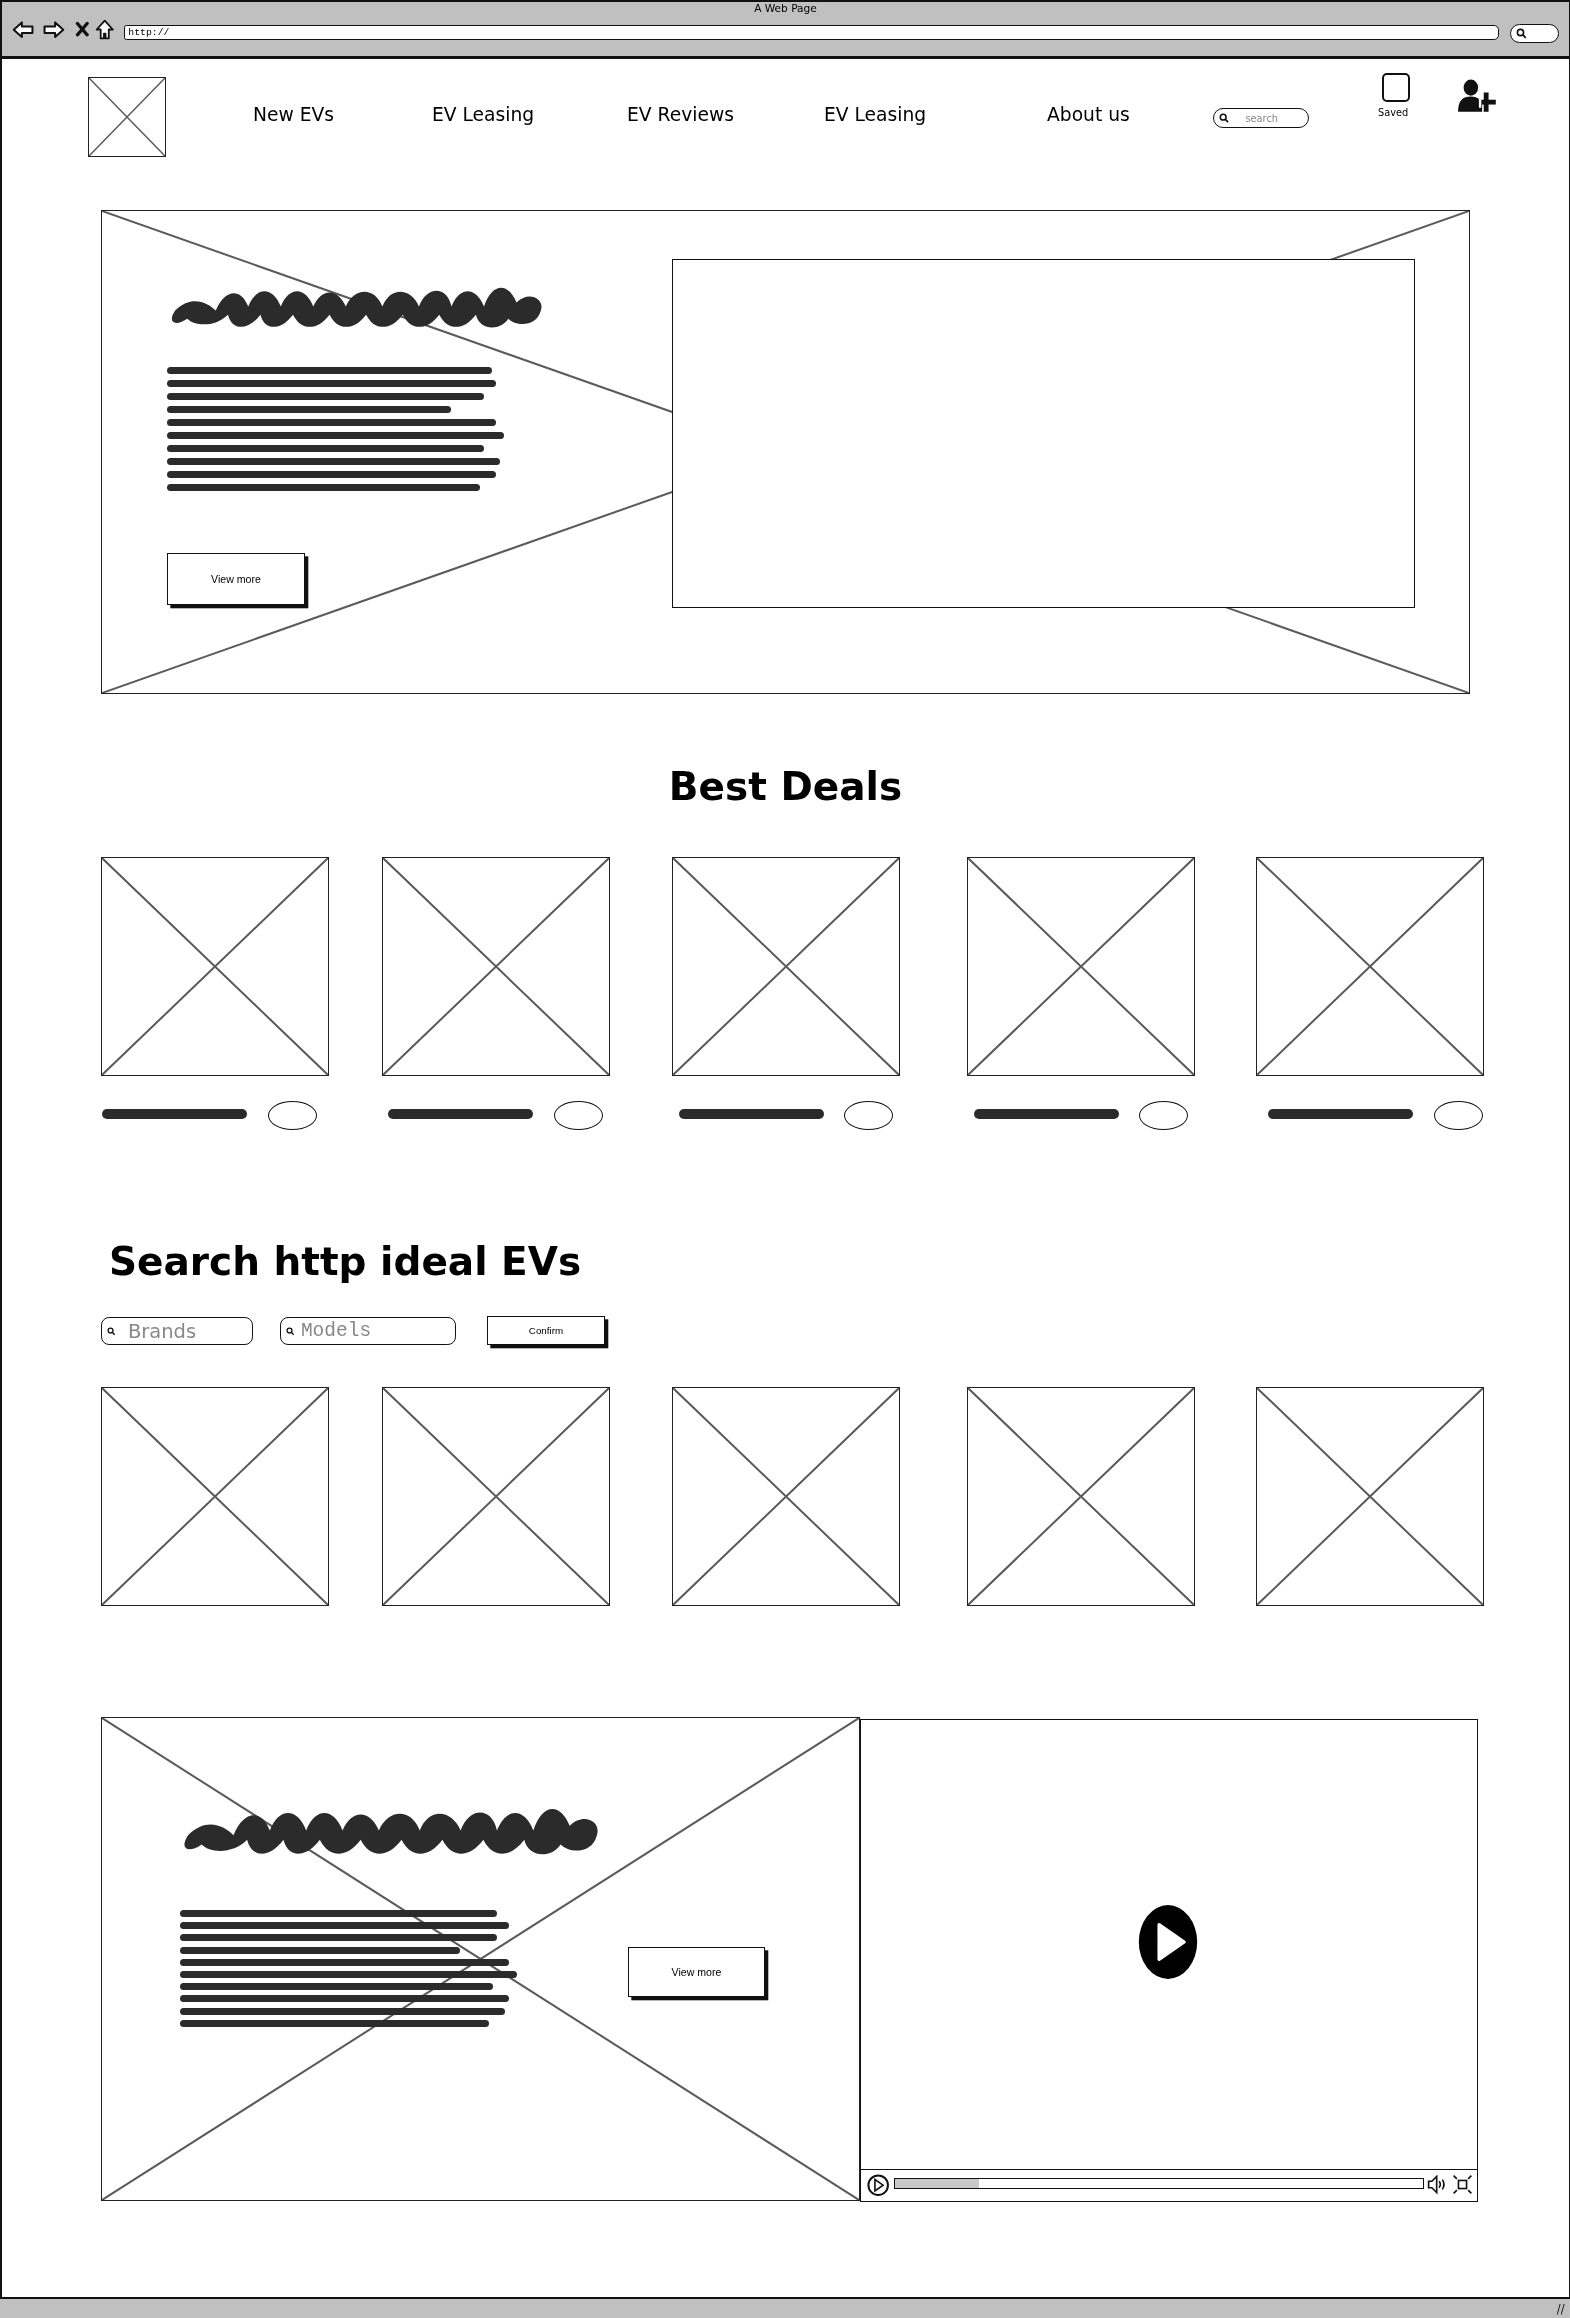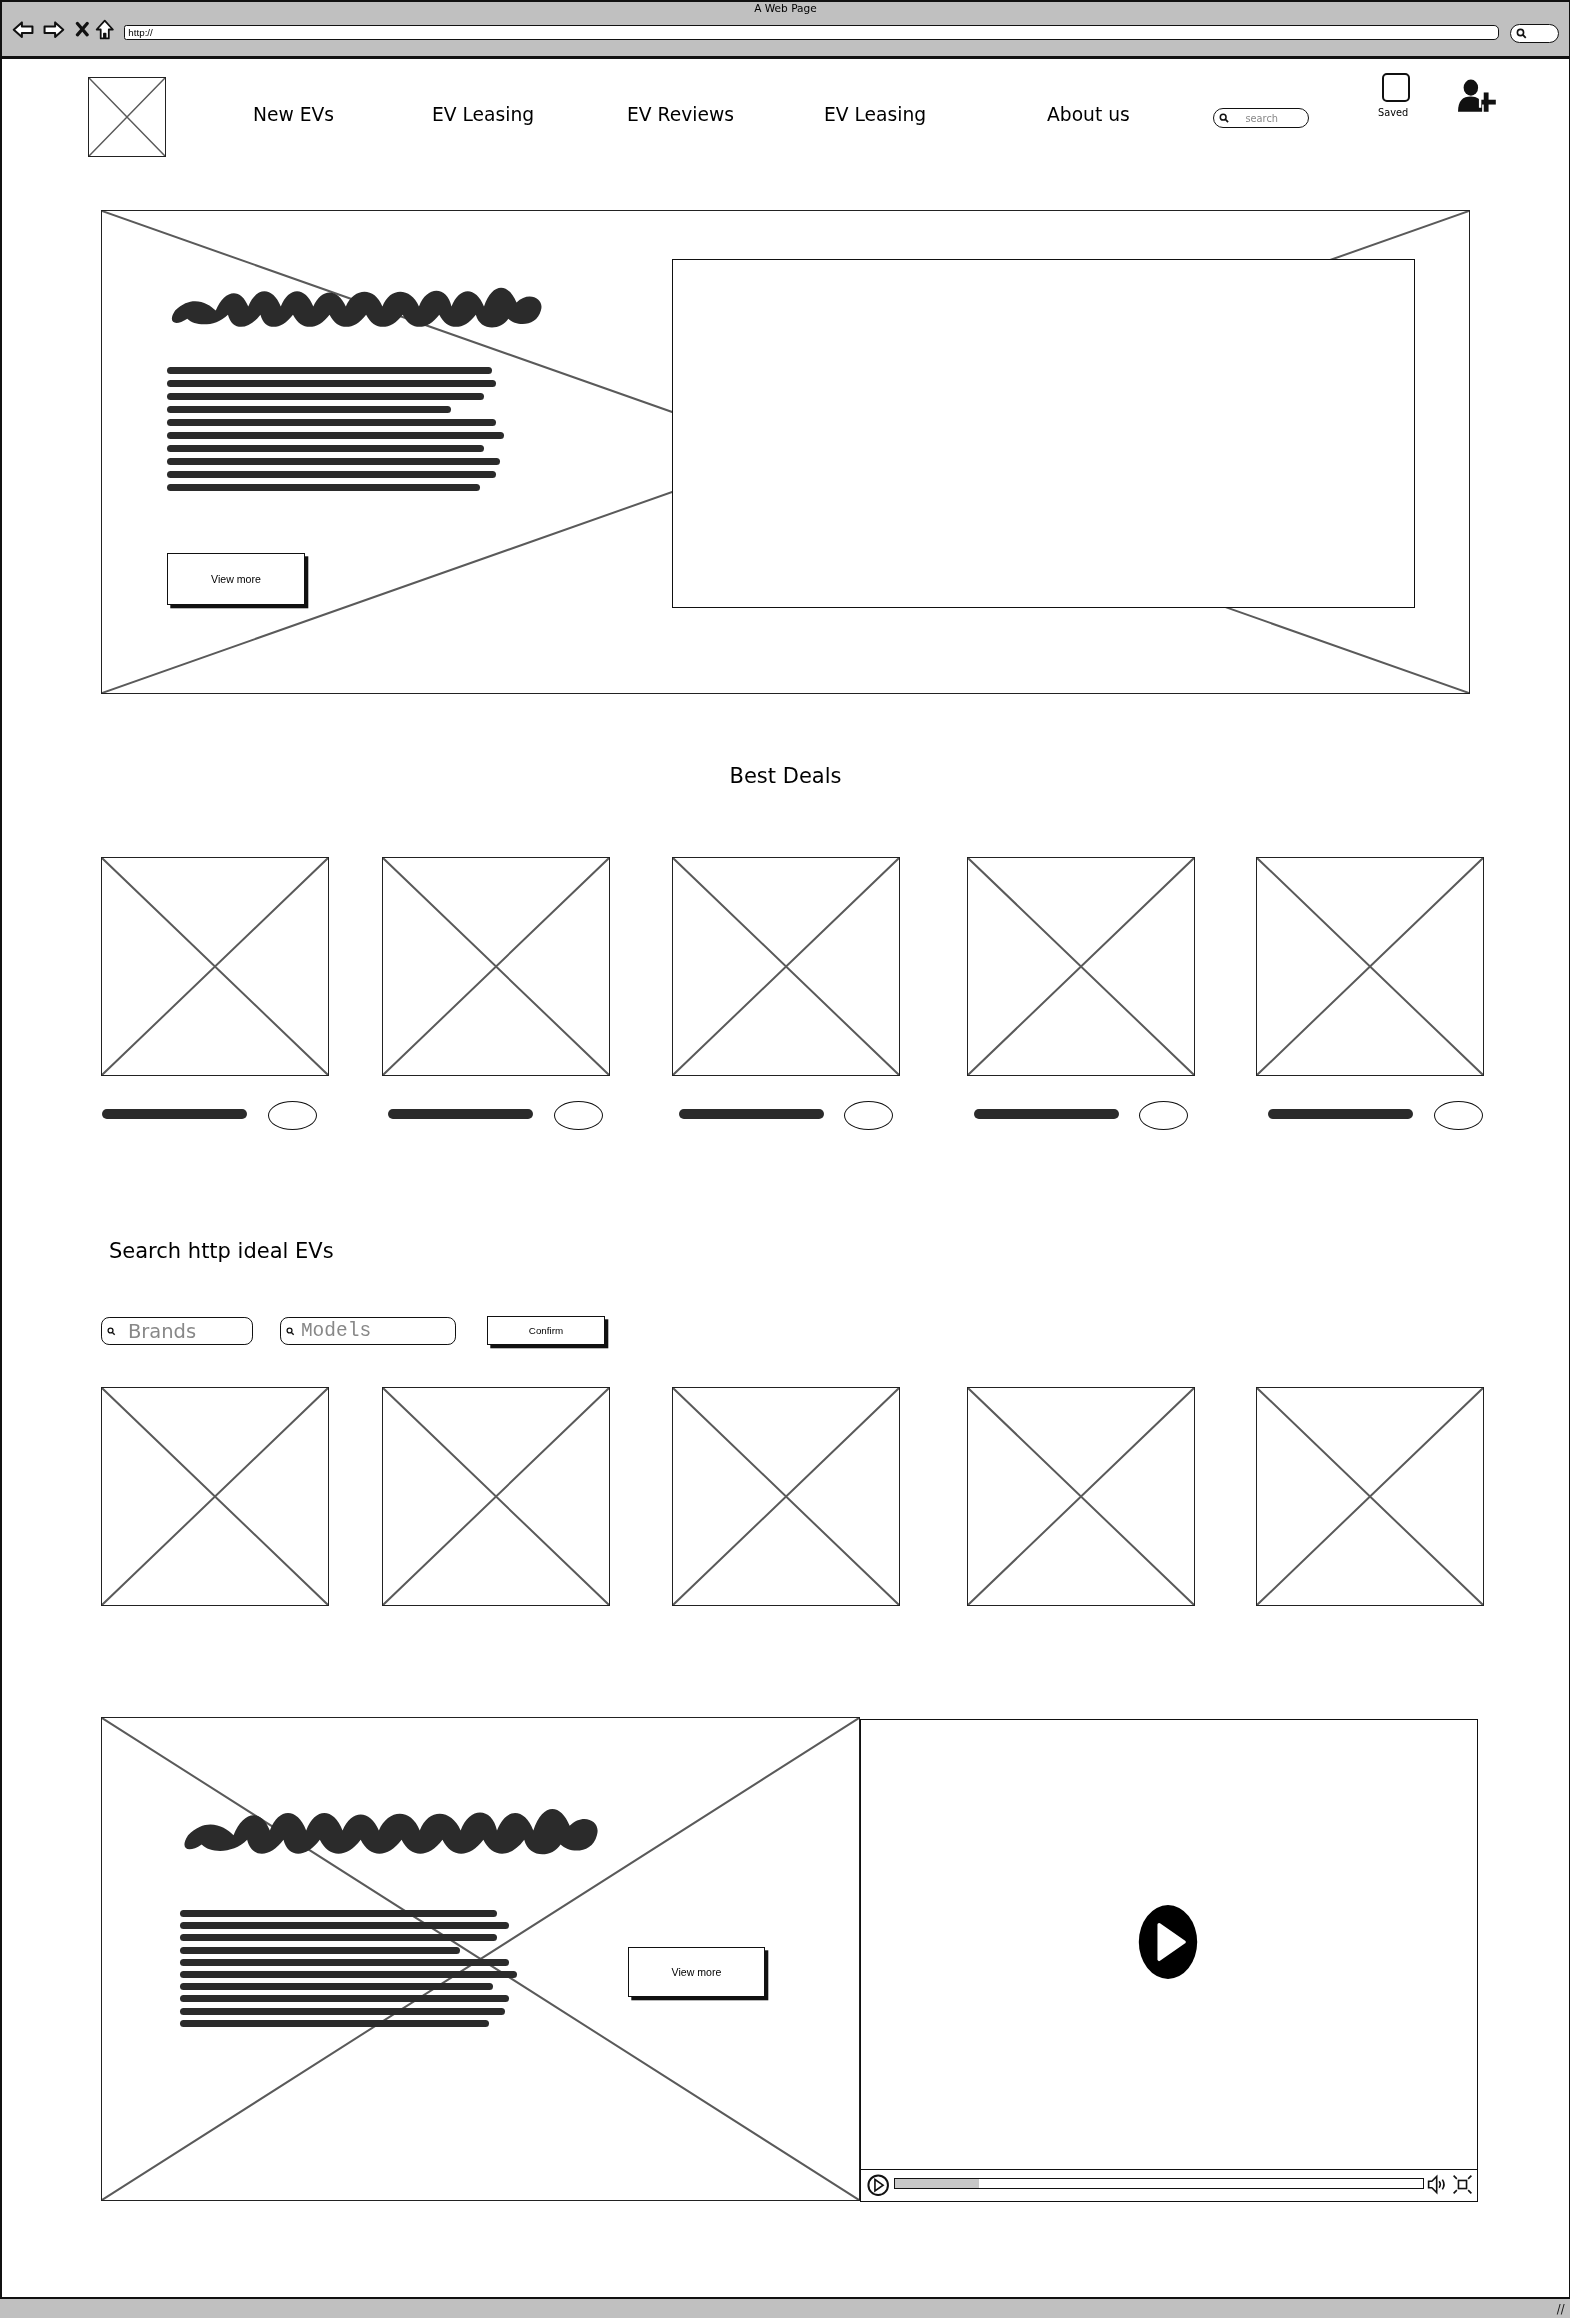--- a/index.html
+++ b/index.html
@@ -1,33 +1,33 @@
 <!DOCTYPE html>
 <html style="font-size:13px"><head>
 <meta charset="utf-8">
 <style>
   html, body { margin:0; padding:0; }
   body { width:1571px; height:2319px; position:relative; background:#fff; font-family:"DejaVu Sans", sans-serif; color:#000; overflow:hidden; }
   .abs { position:absolute; box-sizing:border-box; }
   .frame { left:0; top:0; width:1571px; height:2319px; border:2.4px solid #111; }
   .titlebar { left:0; top:0; width:1571px; height:59px; background:#c0c0c0; border:2.4px solid #111; border-bottom:3.3px solid #111; }
   .title-text { left:0; top:2.4px; width:1571px; text-align:center; font-size:10.6px; }
-  .urlbar { left:124px; top:25px; width:1375px; height:15px; background:#fff; border:1.6px solid #111; border-radius:2.4px 4.9px 4.9px 2.4px; font-size:9.8px; font-family:Liberation Sans, sans-serif; padding-left:3.3px; line-height:13px; }
+  .urlbar { left:124px; top:25px; width:1375px; height:15px; background:#fff; border:1.6px solid #111; border-radius:2.4px 4.9px 4.9px 2.4px; font-size:9.8px; font-family:Liberation Mono, monospace; padding-left:3.3px; line-height:13px; }
   .urlsearch { left:1510px; top:23.6px; width:49px; height:19.5px; background:#fff; border:1.6px solid #111; border-radius:9.8px; }
   .navicon { top:18px; height:23px; display:flex; align-items:center; justify-content:center; }
   .statusbar { left:0; top:2297px; width:1571px; height:22px; background:#c0c0c0; border-top:2.4px solid #111; border-bottom:1.6px solid #111; }
   .resize { right:6.5px; top:3.3px; font-size:11.4px; color:#111; }
   .ph { border:1.6px solid #222; background:#fff; overflow:hidden; }
   .ph svg.x { position:absolute; left:0; top:0; width:100%; height:100%; }
   .nav-link { top:104px; font-size:18.7px; white-space:nowrap; font-family:"DejaVu Sans", sans-serif; }
   .search-pill { left:1213px; top:108px; width:96px; height:20.3px; border:1.6px solid #111; border-radius:10.6px; background:#fff; display:flex; align-items:center; padding-left:4.9px; font-size:9.8px; color:#888; }
   .saved-box { left:1382px; top:73px; width:28px; height:29px; border:2.4px solid #111; border-radius:4.9px; }
   .saved-label { left:1378px; top:107px; width:37px; text-align:left; font-size:9.8px; }
   .btn { background:#fff; border:1.6px solid #111; box-shadow:3.3px 3.3px 0 #111; display:flex; align-items:center; justify-content:center; font-family:"Liberation Sans", sans-serif; font-size:10.6px; }
-  .section-title { font-size:21px; white-space:nowrap; }
+  .section-title { font-size:39px; white-space:nowrap;font-weight:bold; }
   .caption-scribble { height:9.8px; border-radius:4.9px; background:#2b2b2b; }
   .pill-btn { width:49px; height:29px; border:1.6px solid #111; border-radius:50%; background:#fff; }
   .filter { height:28px; border:1.6px solid #111; border-radius:8.1px; background:#fff; display:flex; align-items:center; padding-left:4.9px; font-size:19.5px; color:#888; }
   .video { border:1.6px solid #111; background:#fff; }
   .video-controls { left:0; bottom:0; width:100%; height:32.5px; border-top:1.6px solid #111; }
   .progress { left:32.5px; top:8.1px; height:11.4px; border:1.6px solid #111; background:#fff; }
   .progress-fill { left:0; top:0; height:100%; background:#c8c8c8; }
 </style>
 </head>
 <body>

